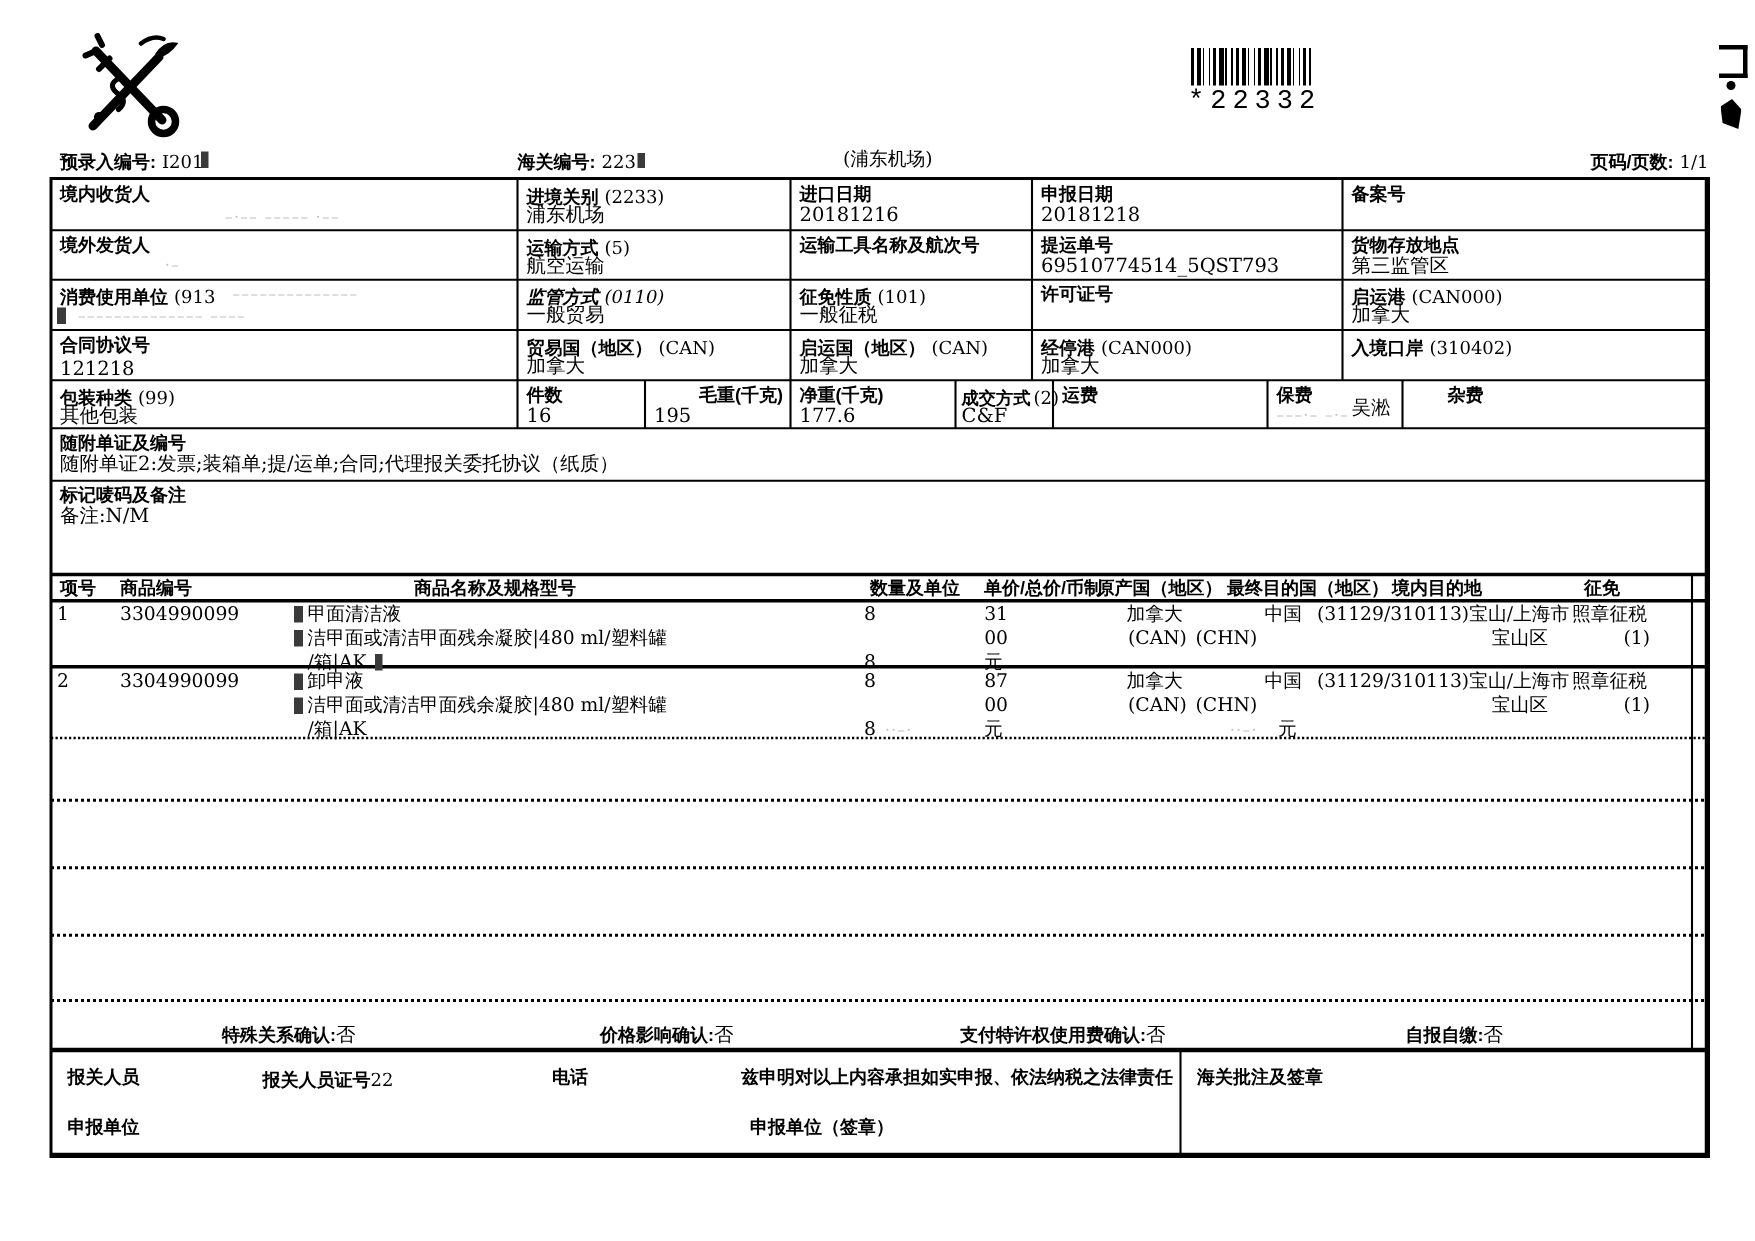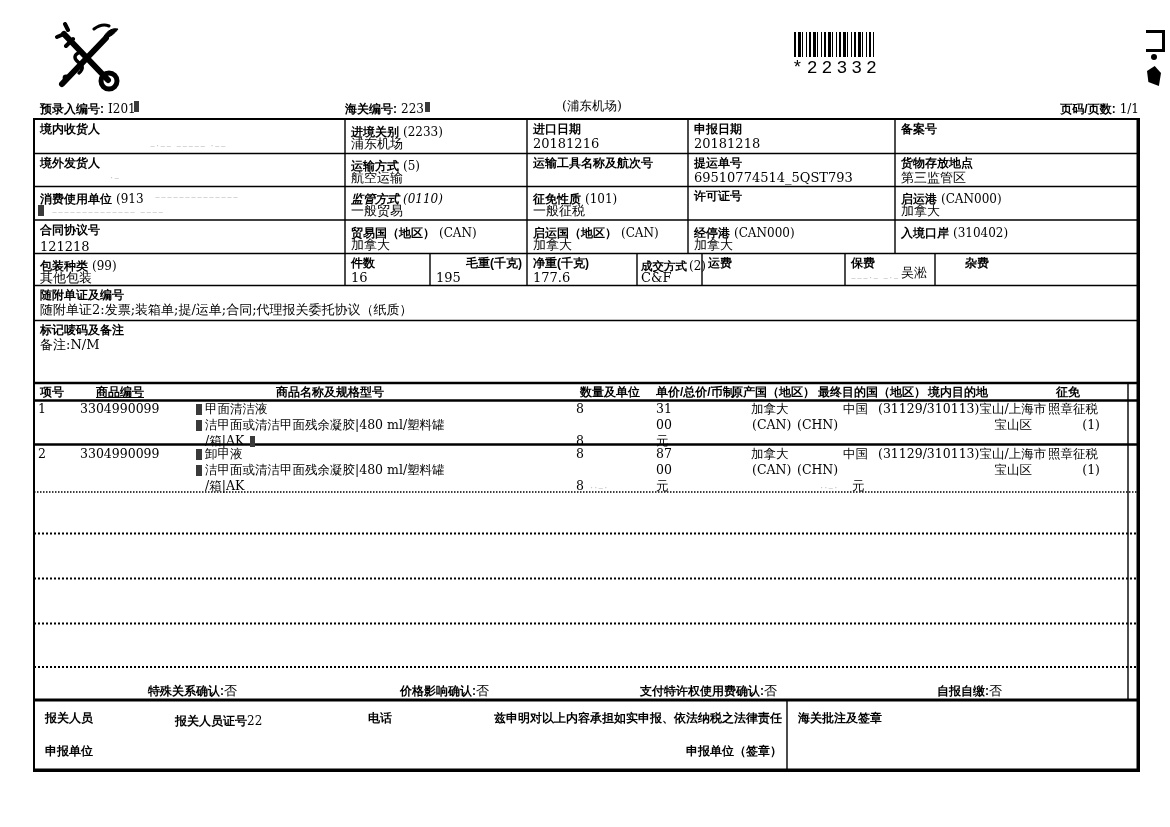--- a/index.html
+++ b/index.html
@@ -180,21 +180,21 @@
   <div class="t rem" style="left:851px;top:273px;">–––·– –·–</div>
   <div class="t lbl" style="left:941px;top:257px;margin-left:24px;">杂费</div>
 
   <div class="t lbl" style="left:40px;top:289px;">随附单证及编号</div>
   <div class="t val" style="left:40px;top:303px;">随附单证2:发票;装箱单;提/运单;合同;代理报关委托协议（纸质）</div>
 
   <div class="t lbl" style="left:40px;top:324px;">标记唛码及备注</div>
   <div class="t val" style="left:40px;top:338px;">备注:N/M</div>
 
   <div class="t lbl" style="left:40px;top:386px;">项号</div>
-  <div class="t lbl" style="left:96px;top:386px;text-decoration:underline;">商品编号</div>
+  <div class="t lbl" style="left:80px;top:386px;">商品编号</div>
   <div class="t lbl" style="left:276px;top:386px;">商品名称及规格型号</div>
   <div class="t lbl" style="right:530px;top:386px;">数量及单位</div>
   <div class="t lbl" style="left:656px;top:386px;">单价/总价/币制</div>
   <div class="t lbl" style="left:731px;top:386px;">原产国（地区）</div>
   <div class="t lbl" style="left:818px;top:386px;">最终目的国（地区）</div>
   <div class="t lbl" style="left:928px;top:386px;">境内目的地</div>
   <div class="t lbl" style="left:1056px;top:386px;">征免</div>
 
   <div>
     <div class="t gval" style="left:38px;top:403px;">1</div>
@@ -259,16 +259,16 @@
     <span class="lbl">自报自缴:</span><span class="val">否</span>
   </div>
 
   <div class="t lbl" style="left:45px;top:712px;">报关人员</div>
   <div class="t" style="left:175px;top:712px;">
     <span class="lbl">报关人员证号</span><span class="code" style="margin-left:0;">22</span>
   </div>
   <div class="t lbl" style="left:368px;top:712px;">电话</div>
   <div class="t lbl" style="left:400px;top:712px;width:382px;text-align:right;">兹申明对以上内容承担如实申报、依法纳税之法律责任</div>
   <div class="t lbl" style="left:45px;top:745px;">申报单位</div>
-  <div class="t lbl" style="left:500px;top:745px;width:282px;text-align:right;">申报单位（签章）</div>
+  <div class="t lbl" style="left:500px;top:745px;width:282px;">申报单位（签章）</div>
   <div class="t lbl" style="left:798px;top:712px;">海关批注及签章</div>
 
 </div>
 
 </body></html>

